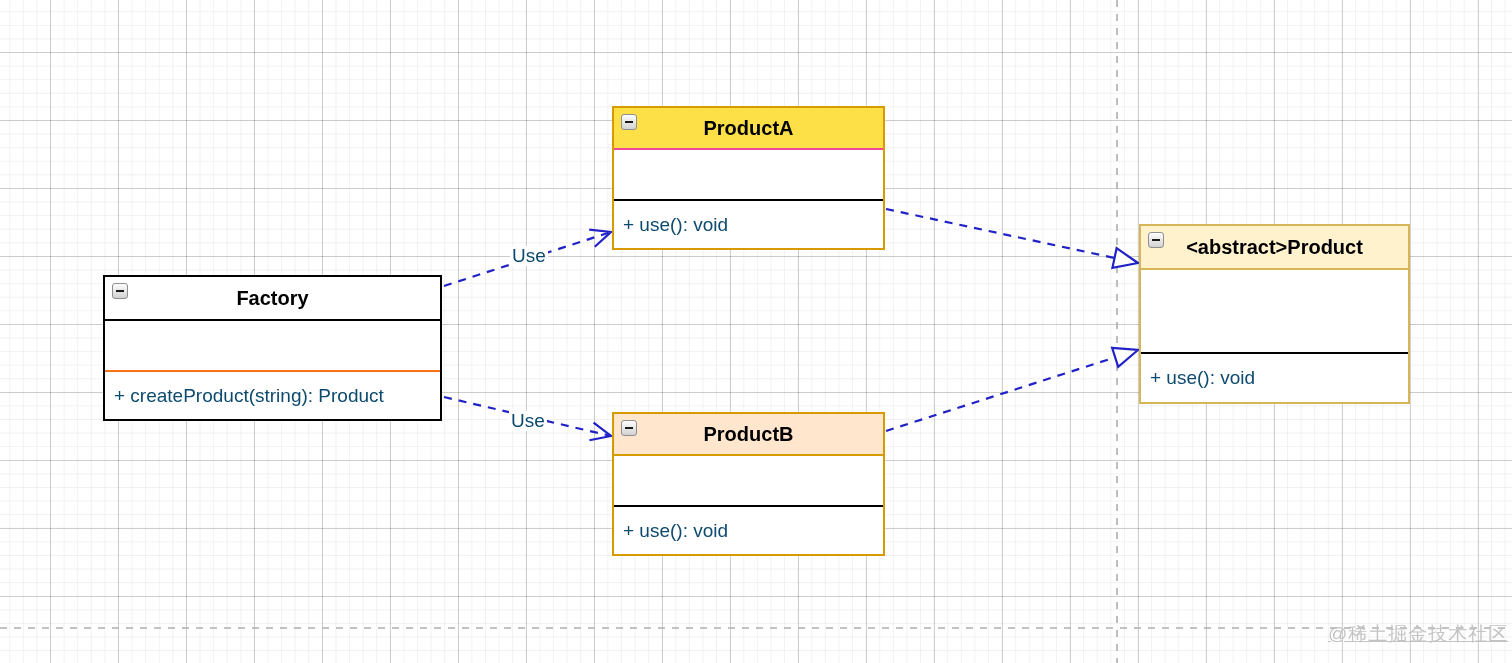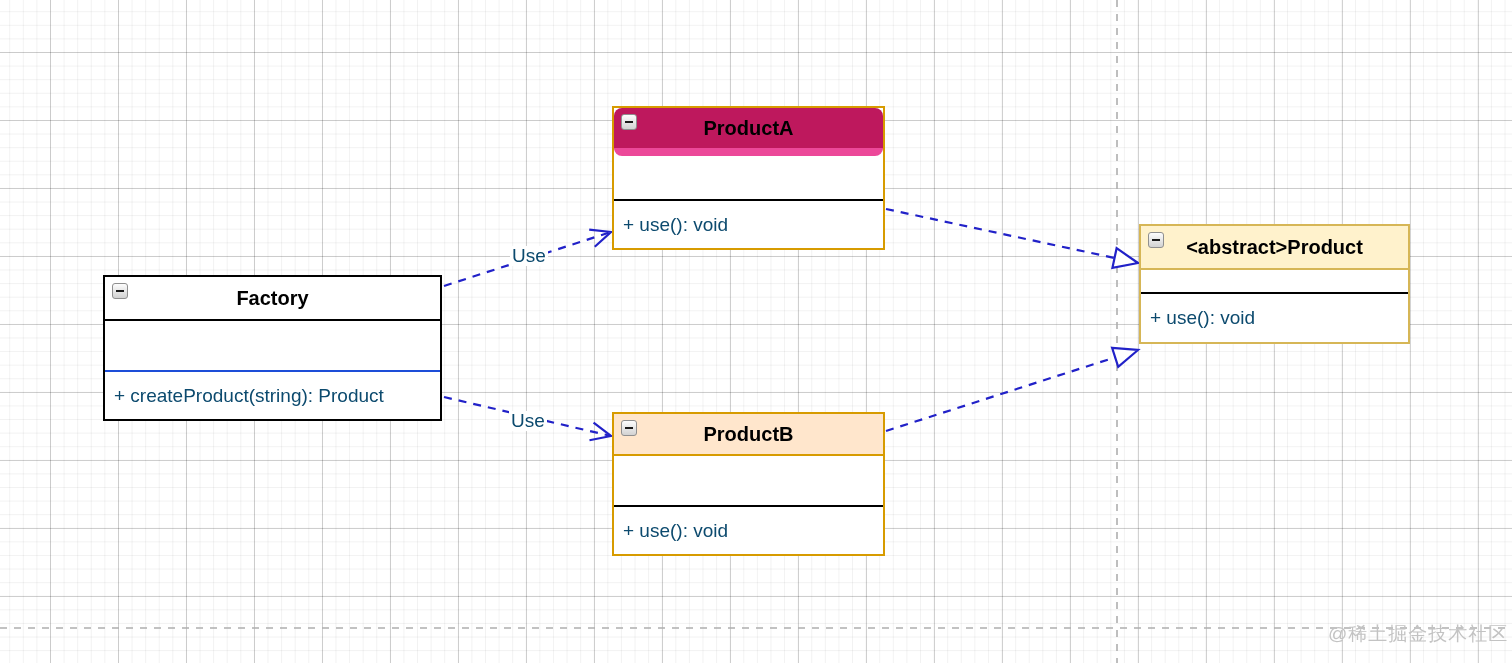--- a/index.html
+++ b/index.html
@@ -104,20 +104,21 @@
   }
   .watermark {
     position: absolute;
     left: 1328px;
     top: 621px;
     z-index: 4;
     font-size: 19px;
     letter-spacing: 1px;
     color: #c3c3c3;
     white-space: nowrap;
+    text-decoration: underline;
   }
 </style>
 </head>
 <body>
 
 <div class="canvas">
 
   <svg class="edges" viewBox="0 0 1512 663">
     <defs>
       <marker id="openArrow" markerUnits="userSpaceOnUse" markerWidth="26" markerHeight="26" refX="22" refY="12" orient="auto">
@@ -138,27 +139,27 @@
   </svg>
 
   <div class="uml-class" style="left:103px; top:275px; width:339px; height:146px; border-color:#000000;">
     <div class="uml-header" style="height:42px; border-bottom:2px solid #000000; background:#ffffff;">
       <span class="collapse">
           <span class="minus"></span>
         </span>
       <span>Factory</span>
     </div>
     <div class="uml-attrs"></div>
-    <div class="uml-methods" style="height:47px; border-top:2px solid #1d4ed8;">
+    <div class="uml-methods" style="height:47px; border-top:2px solid #f97316;">
       <span>+ createProduct(string): Product</span>
     </div>
   </div>
 
   <div class="uml-class" style="left:612px; top:106px; width:273px; height:144px; border-color:#d79b00;">
-    <div class="uml-header" style="height:40px; border-bottom:8px solid #ec4899; background:#be185d;border-radius:8px;">
+    <div class="uml-header" style="height:40px; border-bottom:2px solid #ec4899; background:#fde047;">
       <span class="collapse">
           <span class="minus"></span>
         </span>
       <span>ProductA</span>
     </div>
     <div class="uml-attrs"></div>
     <div class="uml-methods" style="height:47px; border-top:2px solid #000000;">
       <span>+ use(): void</span>
     </div>
   </div>
@@ -169,21 +170,21 @@
           <span class="minus"></span>
         </span>
       <span>ProductB</span>
     </div>
     <div class="uml-attrs"></div>
     <div class="uml-methods" style="height:47px; border-top:2px solid #000000;">
       <span>+ use(): void</span>
     </div>
   </div>
 
-  <div class="uml-class" style="left:1139px; top:224px; width:271px; height:120px; border-color:#d6b656;">
+  <div class="uml-class" style="left:1139px; top:224px; width:271px; height:180px; border-color:#d6b656;">
     <div class="uml-header" style="height:42px; border-bottom:2px solid #d6b656; background:#fff2cc;">
       <span class="collapse">
           <span class="minus"></span>
         </span>
       <span>&lt;abstract&gt;Product</span>
     </div>
     <div class="uml-attrs"></div>
     <div class="uml-methods" style="height:48px; border-top:2px solid #000000;">
       <span>+ use(): void</span>
     </div>

